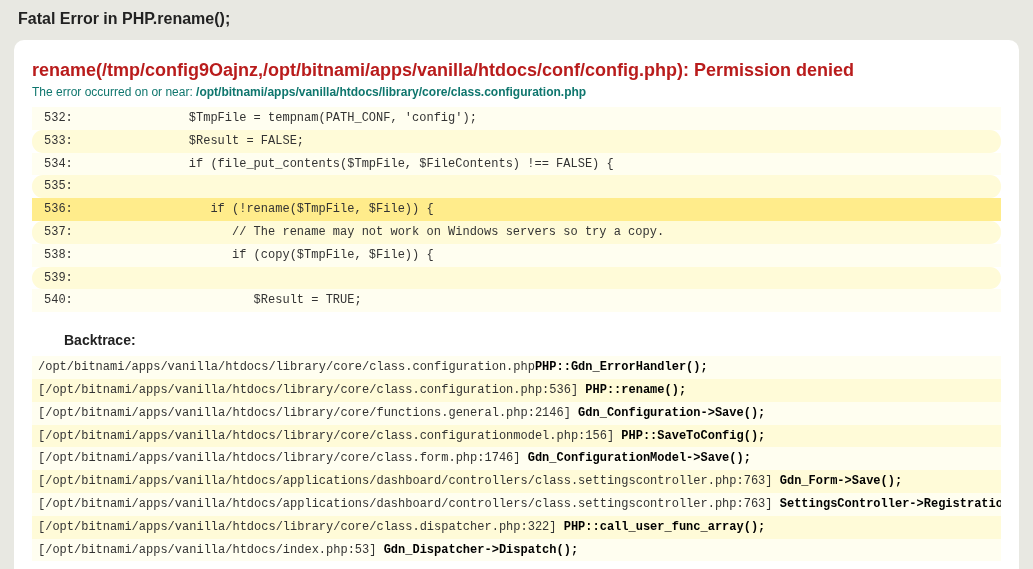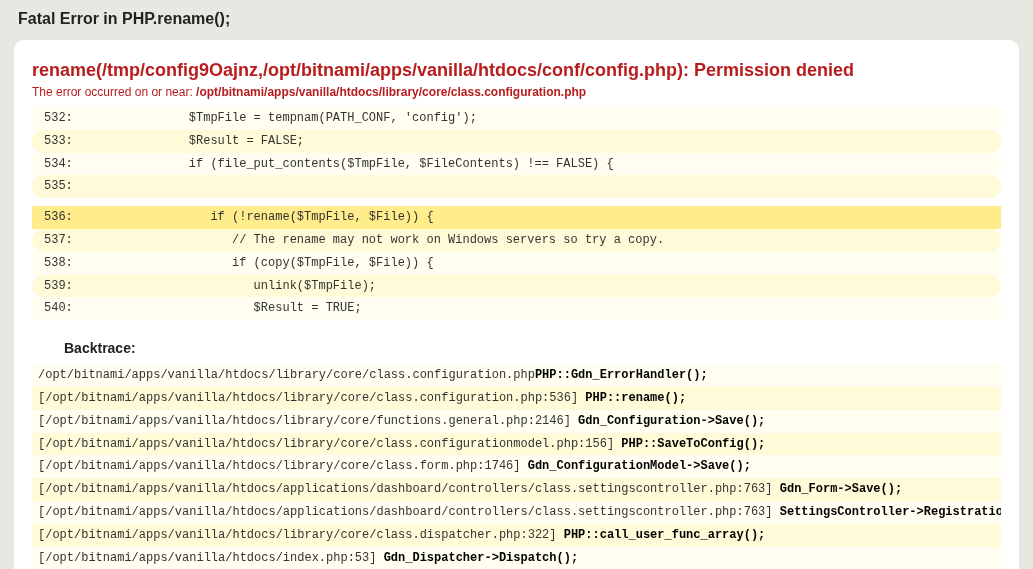--- a/index.html
+++ b/index.html
@@ -22,39 +22,39 @@
       padding: 20px 18px 14px;
     }
     .error-message {
       font-size: 18px;
       font-weight: bold;
       color: #b91c1c;
       margin-bottom: 4px;
     }
     .occurred-line {
       font-size: 12px;
-      color: #b91c1c;
+      color: #0f766e;
       margin-bottom: 8px;
     }
     .occurred-line .path {
       font-weight: bold;
     }
     .code-block {
       margin-bottom: 20px;
     }
     .code-row {
       display: flex;
       font-family: "Courier New", Courier, monospace;
       font-size: 12px;
       line-height: 1.9;
       padding: 0 12px;
     }
     .code-row.shade-a { background: #fffef0; }
     .code-row.shade-b { background: #fffbd8; border-radius: 11px; }
-    .code-row.highlight { background: #ffec8b; margin-top: 8px; }
+    .code-row.highlight { background: #ffec8b; }
     .line-no {
       width: 80px;
       color: #333;
     }
     .line-code {
       white-space: pre;
       color: #333;
     }
     .section-heading {
       font-size: 14px;
@@ -115,21 +115,20 @@
       <div class="code-row shade-b">
         <span class="line-no">537:</span>
         <span class="line-code">               // The rename may not work on Windows servers so try a copy.</span>
       </div>
       <div class="code-row shade-a">
         <span class="line-no">538:</span>
         <span class="line-code">               if (copy($TmpFile, $File)) {</span>
       </div>
       <div class="code-row shade-b">
         <span class="line-no">539:</span>
-        <span class="line-code">                  unlink($TmpFile);</span>
       </div>
       <div class="code-row shade-a">
         <span class="line-no">540:</span>
         <span class="line-code">                  $Result = TRUE;</span>
       </div>
     </div>
 
   <div class="section-heading">Backtrace:</div>
 
   <div class="backtrace-block" id="backtrace-block">

